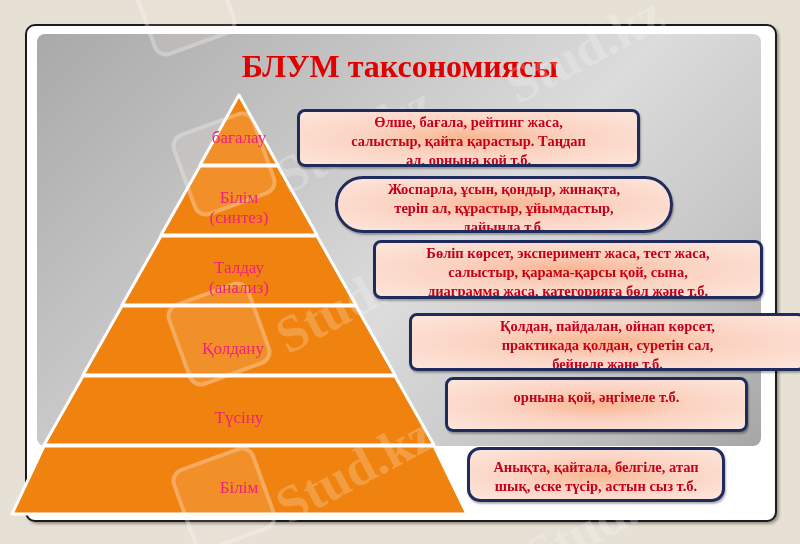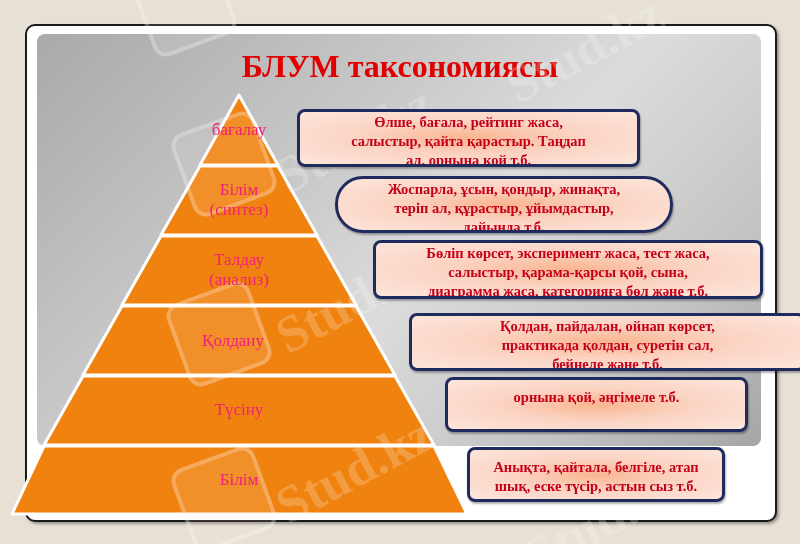--- a/index.html
+++ b/index.html
@@ -19,21 +19,21 @@
       background: linear-gradient(135deg, #a9a9a9 0%, #c8c8c8 35%, #dcdcdc 55%, #c4c4c4 80%, #a6a6a6 100%);
     }
     .title {
       position: absolute; left: 0; width: 800px; top: 48px; text-align: center;
       color: #e00000; font-weight: bold; font-size: 32px; letter-spacing: 0px;
       font-family: "Liberation Serif", serif;
     }
     .pyramid { position: absolute; left: 0; top: 0; width: 800px; height: 544px; }
     .layer-label {
       position: absolute; text-align: center; color: #f0217a;
-      font-size: 17px; line-height: 20px; font-family: "Liberation Serif", serif;
+      font-size: 17px; line-height: 20px; font-family: "Liberation Serif", serif; margin-top: 8px;
     }
     .desc {
       position: absolute; box-sizing: border-box;
       border: 3px solid #1e2b5c; border-radius: 8px;
       background: radial-gradient(ellipse at center, #f9b590 0%, #fbd3c2 45%, #fde6dc 100%);
       box-shadow: 1px 2px 2px rgba(0,0,0,0.3);
       color: #c4001a; font-weight: bold; text-align: center;
       font-size: 14.5px; line-height: 19px; overflow: hidden;
       font-family: "Liberation Serif", serif;
       padding-top: 1px;
@@ -115,16 +115,16 @@
   <div>диаграмма жаса, категорияға бөл және т.б.</div>
 </div>
 <div class="desc" style="left:409px; top:313px; width:397px; height:58px;">
   <div>Қолдан, пайдалан, ойнап көрсет,</div>
   <div>практикада қолдан, суретін сал,</div>
   <div>бейнеле және т.б.</div>
 </div>
 <div class="desc" style="left:445px; top:377px; width:303px; height:55px; padding-top:8px;">
   <div>орнына қой, әңгімеле  т.б.</div>
 </div>
-<div class="desc" style="left:467px; top:447px; width:258px; height:55px; padding-top:8px;">
+<div class="desc" style="left:467px; top:447px; width:258px; height:55px; padding-top:8px;border-radius:13px;">
   <div>Анықта, қайтала, белгіле, атап</div>
   <div>шық, еске түсір, астын сыз т.б.</div>
 </div>
 
 </body></html>

